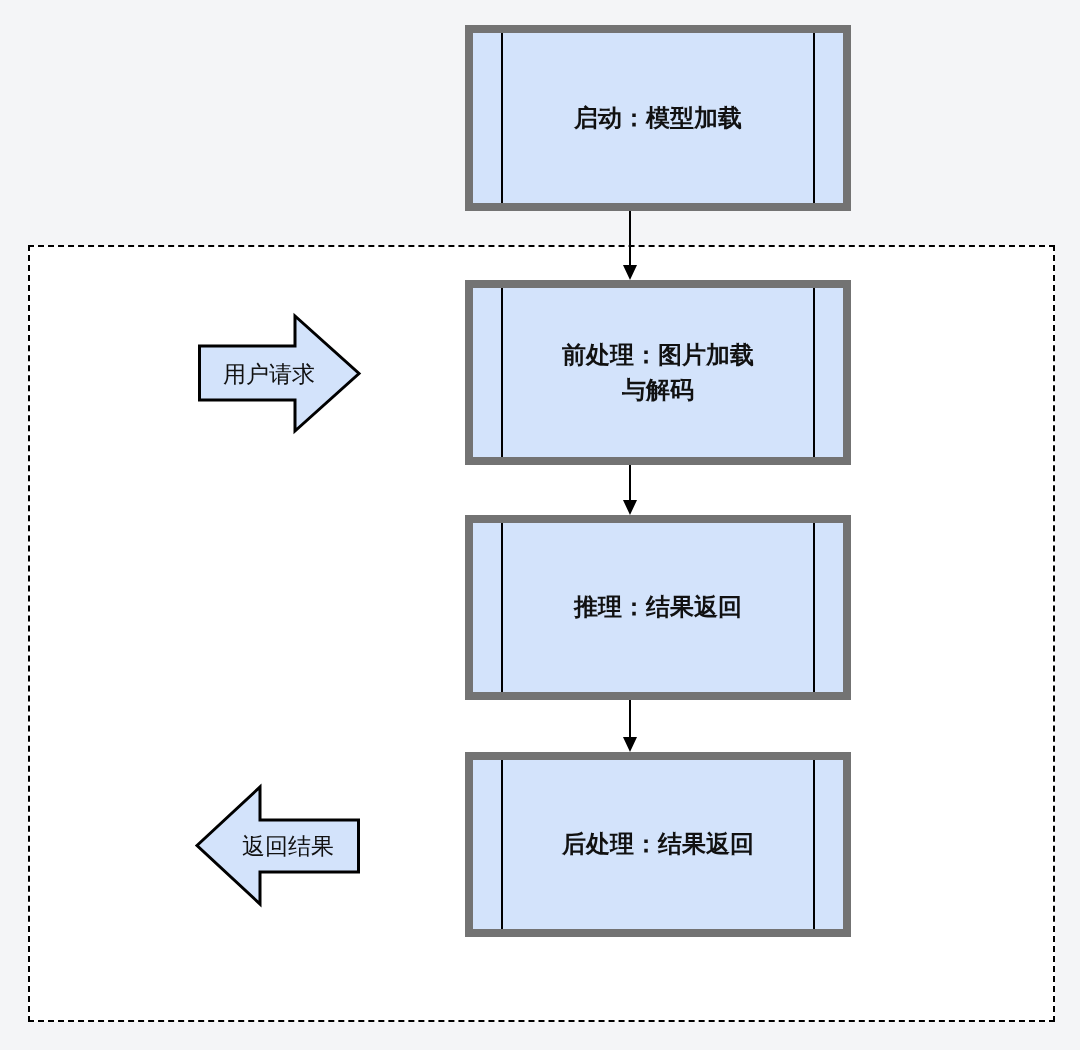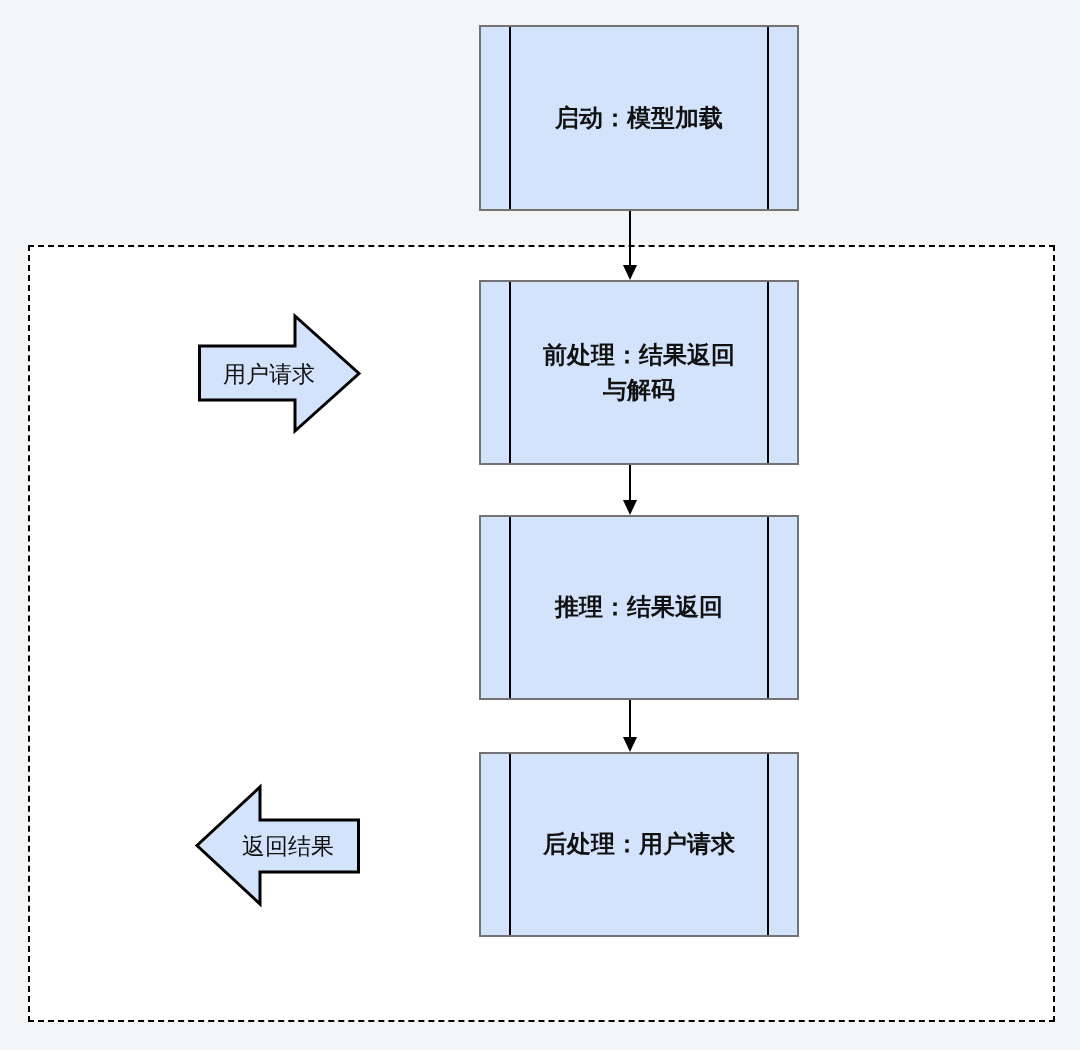--- a/index.html
+++ b/index.html
@@ -19,25 +19,25 @@
     left: 28px;
     top: 245px;
     width: 1027px;
     height: 777px;
     box-sizing: border-box;
     background: #ffffff;
     border: 2px dashed #000000;
   }
   .node {
     position: absolute;
-    left: 479px;
-    width: 320px;
+    left: 465px;
+    width: 386px;
     box-sizing: border-box;
     background: #d3e3fb;
-    border: 2px solid #737373;
+    border: 8px solid #737373;
   }
   .node-start       { top: 25px;  height: 186px; }
   .node-preprocess  { top: 280px; height: 185px; }
   .node-inference   { top: 515px; height: 185px; }
   .node-postprocess { top: 752px; height: 185px; }
   .side-bar {
     position: absolute;
     top: 0;
     bottom: 0;
     width: 28px;
@@ -119,34 +119,34 @@
 
   <div class="node node-start">
     <div class="side-bar left"></div>
     <div class="side-bar right"></div>
     <div class="node-label">启动：模型加载</div>
   </div>
 
   <div class="node node-preprocess">
     <div class="side-bar left"></div>
     <div class="side-bar right"></div>
-    <div class="node-label">前处理：结果返回
+    <div class="node-label">前处理：图片加载
 与解码</div>
   </div>
 
   <div class="node node-inference">
     <div class="side-bar left"></div>
     <div class="side-bar right"></div>
     <div class="node-label">推理：结果返回</div>
   </div>
 
   <div class="node node-postprocess">
     <div class="side-bar left"></div>
     <div class="side-bar right"></div>
-    <div class="node-label">后处理：用户请求</div>
+    <div class="node-label">后处理：结果返回</div>
   </div>
 
   <div class="block-arrow arrow-user-request">
     <svg width="164" height="119" viewBox="0 0 164 119">
       <polygon points="1.5,32 97,32 97,2 161,59.5 97,117 97,86 1.5,86" fill="#d3e3fb" stroke="#000000" stroke-width="3" stroke-linejoin="miter"></polygon>
     </svg>
     <div class="arrow-label">用户请求</div>
   </div>
 
   <div class="block-arrow arrow-return-result">

